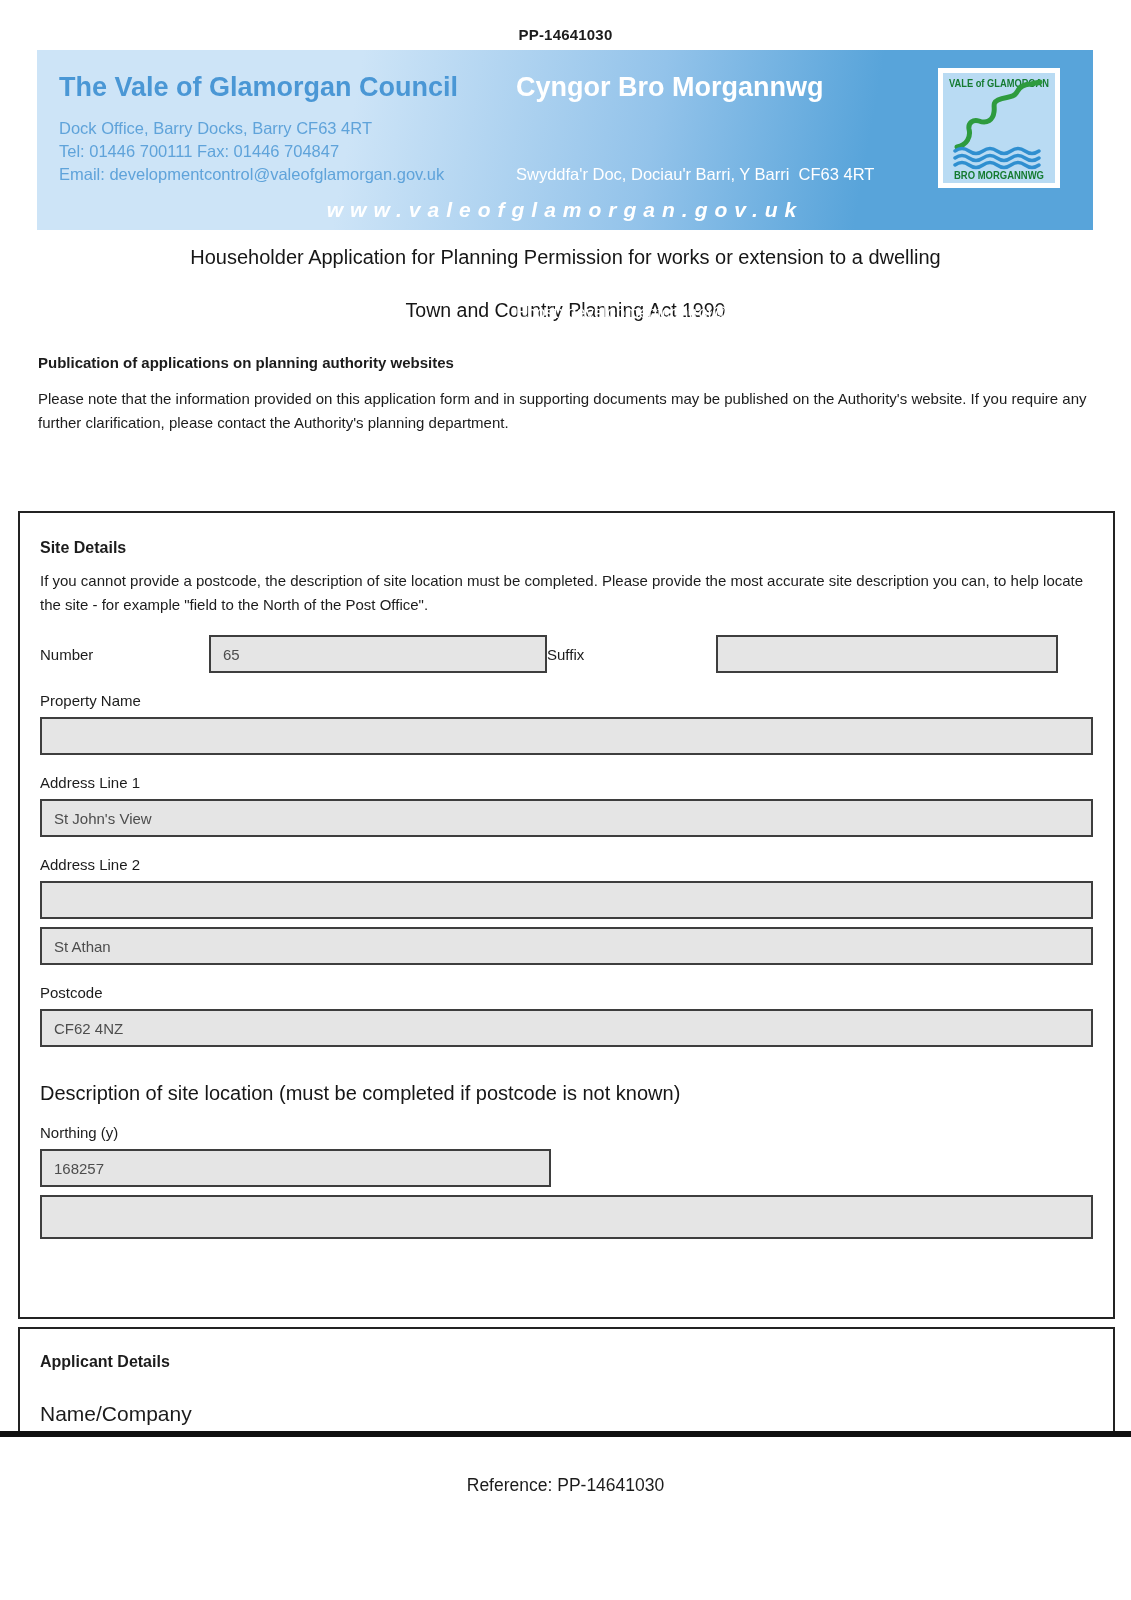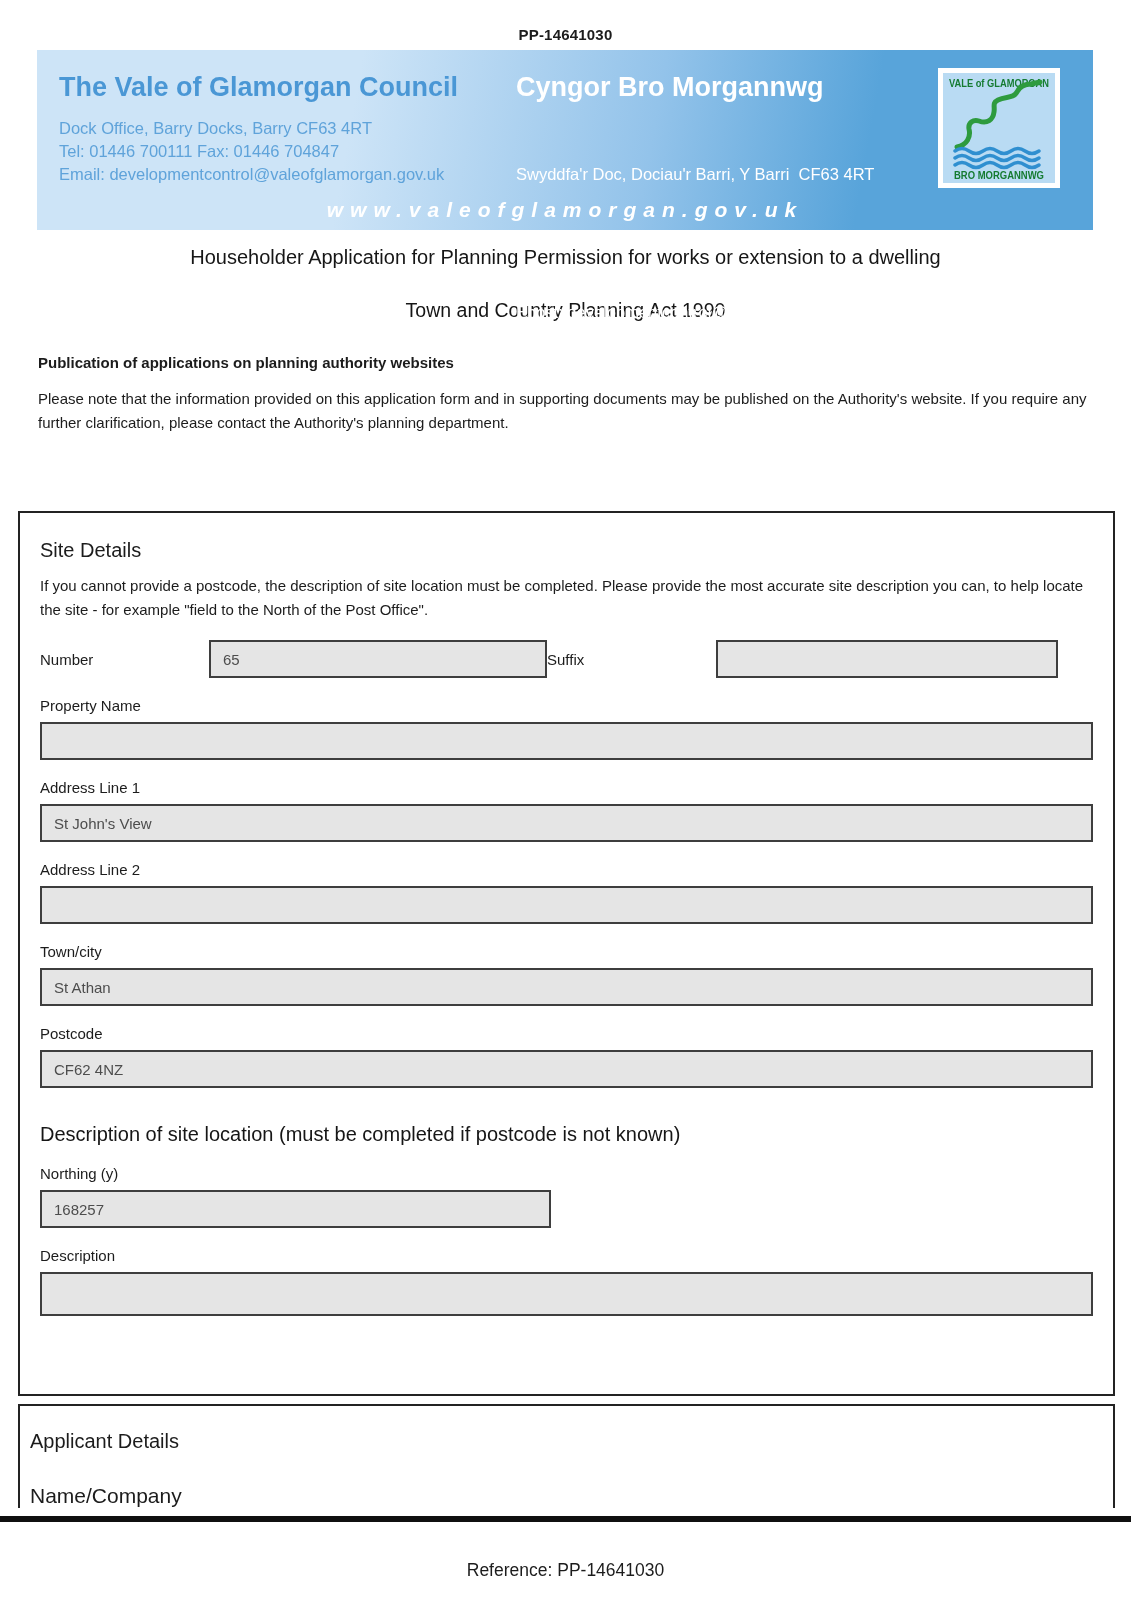--- a/index.html
+++ b/index.html
@@ -48,21 +48,21 @@
   .doc-subtitle { margin-top:30px; text-align:center; font-size:19.5px; color:#161616; }
   .pub-heading { margin:32px 38px 0; font-size:15px; font-weight:bold; }
   .pub-text { margin:16px 38px 0; font-size:15px; line-height:24px; max-width:1055px; }
 
   
   .section-box {
     margin:76px 16px 0 18px; width:1097px;
     border:2px solid #232323;
     padding:14px 20px 78px 20px;
   }
-  .section-heading { font-size:20px; font-weight:normal; margin-top:12px; }
+  .section-heading { font-size:16px; font-weight:bold; margin-top:12px; }
   .section-intro { margin-top:12px; font-size:15px; line-height:24px; }
 
   .field-label { display:block; margin-top:19px; font-size:15px; }
   .tb {
     display:block; margin-top:8px; width:100%; height:38px;
     border:2px solid #3e3e3e; background:#e5e5e5;
     font-family:"Liberation Sans", sans-serif;
     font-size:15px; color:#4d4d4d; padding:0 12px; border-radius:0;
   }
   .tb.tall { height:44px; }
@@ -75,23 +75,23 @@
   .inline-row .inline-label { width:169px; font-size:15px; }
   .inline-row .tb { margin-top:0; }
   .inline-row .colA, .inline-row .colB { display:flex; align-items:center; }
   .inline-row .colA .tb { width:338px; }
   .inline-row .colB .tb { width:342px; }
 
   .loc-heading { margin-top:35px; font-size:20px; font-weight:normal; color:#161616; }
 
   
   .applicant-box {
-    margin:8px 16px 8px 18px; width:1097px; height:104px;
+    margin:8px 16px 0 18px; width:1097px; height:104px;
     border:2px solid #232323; border-bottom:none;
-    padding:24px 10px 0; overflow:hidden;
+    padding:24px 20px 0; overflow:hidden;
   }
   .name-company { margin-top:31px; font-size:21px; font-weight:normal; color:#1c1c1c; }
 
   .page-break { width:1131px; height:6px; background:#101010; }
 
   .footer-ref { margin-top:38px; text-align:center; font-size:17.5px; color:#1c1c1c; }
 </style>
 </head>
 <body>
 
@@ -153,36 +153,34 @@
 
   <label class="field-label">Property Name</label>
   <input class="tb" type="text" value="" style="">
 
   <label class="field-label">Address Line 1</label>
   <input class="tb" type="text" value="St John's View" style="">
 
   <label class="field-label">Address Line 2</label>
   <input class="tb" type="text" value="" style="">
 
-  <label class="field-label">Town/city</label>
   <input class="tb" type="text" value="St Athan" style="">
 
   <label class="field-label">Postcode</label>
   <input class="tb" type="text" value="CF62 4NZ" style="">
 
   <div class="loc-heading">Description of site location (must be completed if postcode is not known)</div>
 
   <div class="two-col">
     <div class="colB">
       <label class="field-label">Northing (y)</label>
       <input class="tb" type="text" value="168257" style="">
     </div>
   </div>
 
-  <label class="field-label">Description</label>
   <input class="tb tall" type="text" value="" style="">
 </div>
 
 <div class="applicant-box">
   <div class="section-heading" style="margin-top:0;">Applicant Details</div>
   <div class="name-company">Name/Company</div>
 </div>
 
 <div class="page-break"></div>
 

